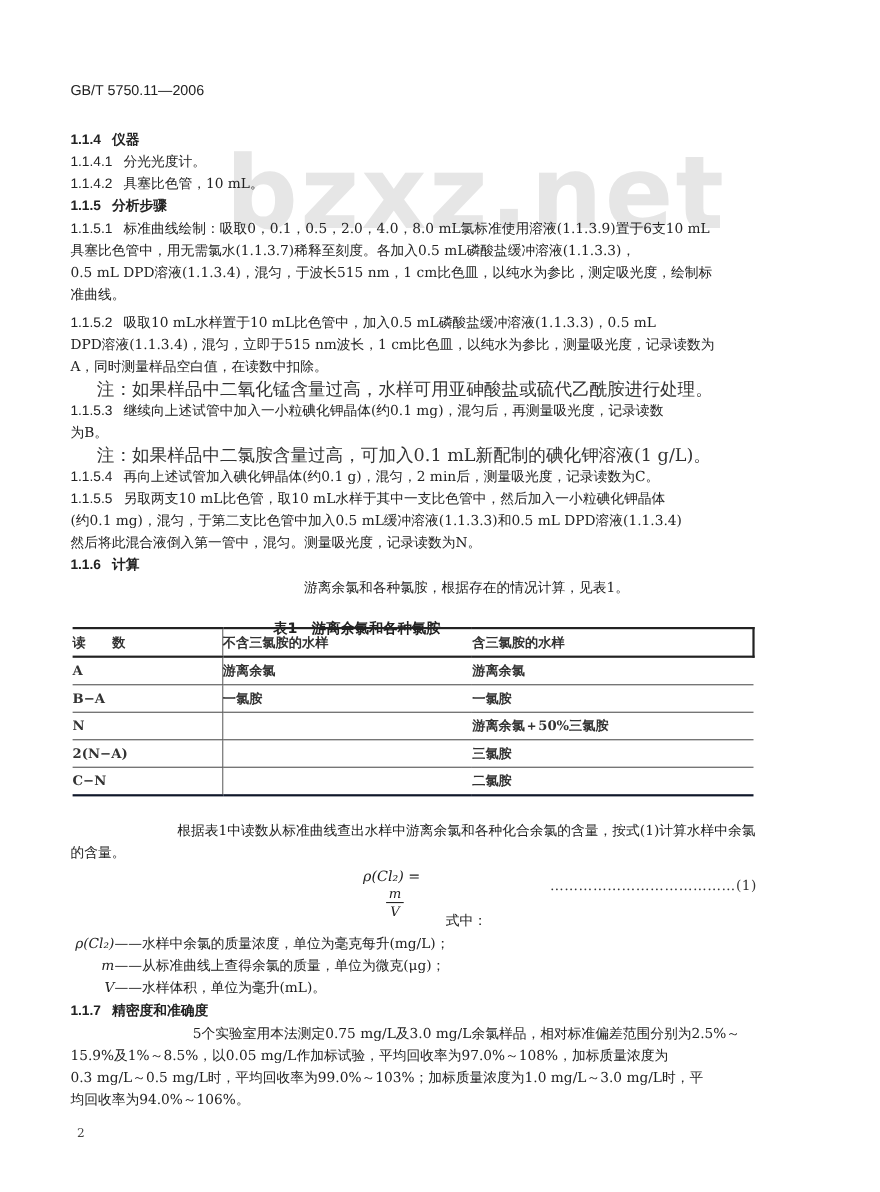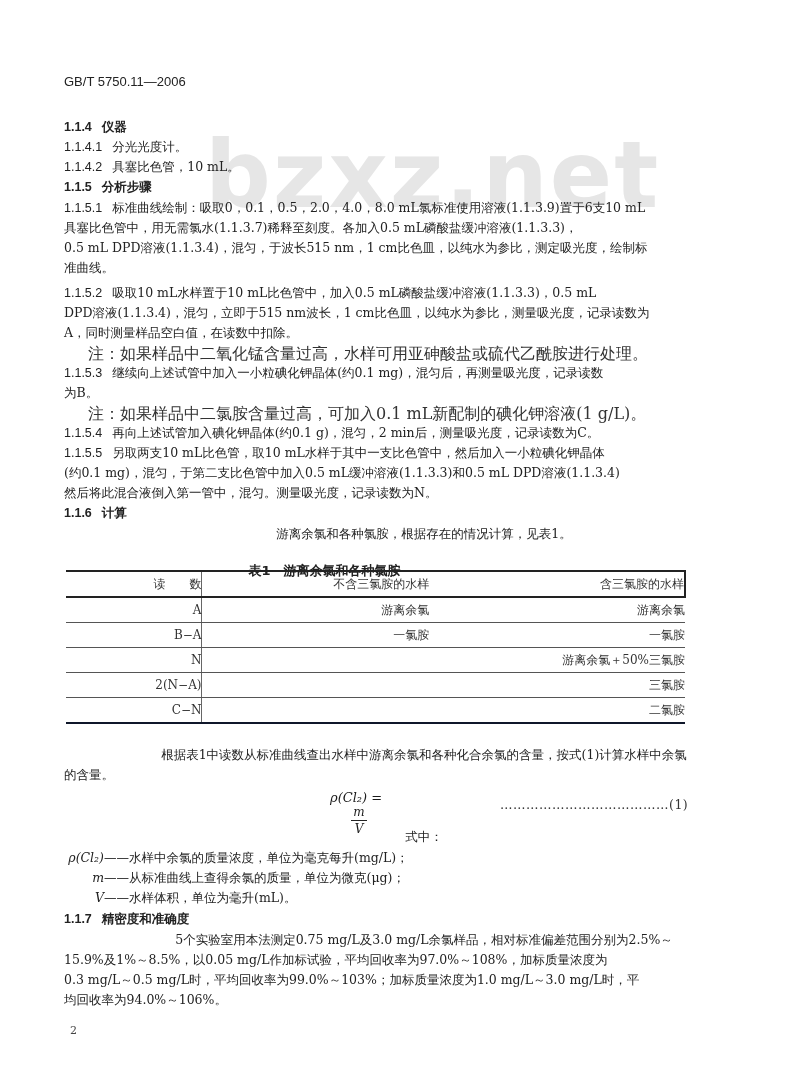--- a/index.html
+++ b/index.html
@@ -25,21 +25,21 @@
   .note { font-size: 16px; left: 88px; color: #333; }
   .table-title {
     position: absolute; left: 0; width: 649px; top: 545px; text-align: center;
     font-weight: bold; font-size: 13px; font-family: "DejaVu Sans", sans-serif; color: #222; margin-top: 17px;
   }
   table.t1 {
     position: absolute; left: 66px; top: 570px; width: 620px; border-collapse: collapse; font-size: 12px;
     color: #333;
   }
   table.t1 td, table.t1 th {
-    height: 24px; padding: 0; text-align: right; font-weight: normal; border-bottom: 1px solid #555; margin-top: 28px;
+    height: 24px; padding: 0; text-align: left; font-weight: bold; border-bottom: 1px solid #555; margin-top: 28px;
   }
   table.t1 thead th { border-top: 2px solid #222; border-bottom: 2px solid #222; }
   table.t1 .c1 { width: 136px; border-right: 1px solid #666; }
   table.t1 .c2 { width: 228px; }
   table.t1 .c3 { width: 256px; }
   table.t1 thead .c3 { border-right: 2px solid #222; }
   table.t1 tr.last td { border-bottom: 2px solid #0f172a; }
   table.t1 tr.nob td { border-bottom: none; }
   .formula {
     position: absolute; top: 790px; left: 330px; font-size: 13px; display: flex; align-items: center; flex-direction: column;

